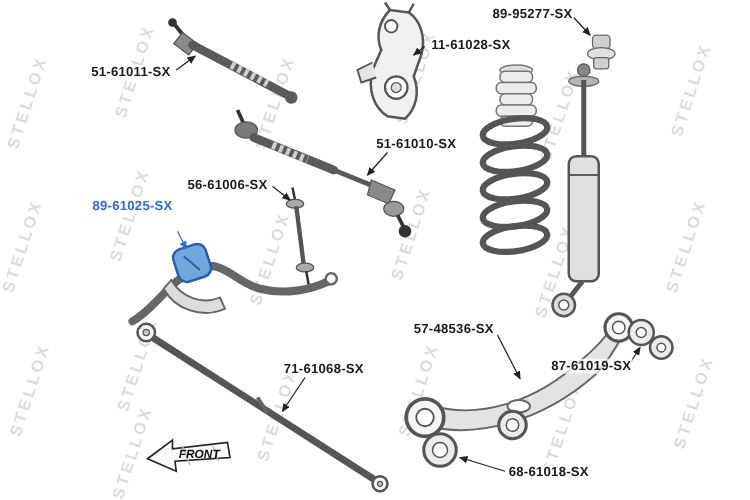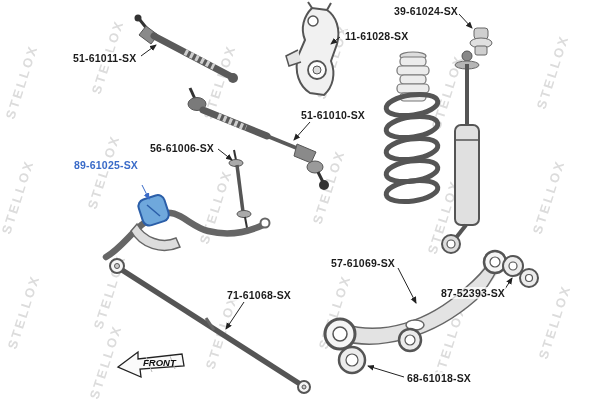--- a/index.html
+++ b/index.html
@@ -188,24 +188,24 @@
       <line class="leader" x1="310" y1="122" x2="294" y2="140" marker-end="url(#arr)"></line>
       <line class="leader" x1="218" y1="149" x2="232" y2="160" marker-end="url(#arr)"></line>
       <line class="leader blue" x1="142" y1="185" x2="149" y2="199" marker-end="url(#arrb)"></line>
       <line class="leader" x1="398" y1="268" x2="416" y2="303" marker-end="url(#arr)"></line>
       <line class="leader" x1="505" y1="289" x2="512" y2="278" marker-end="url(#arr)"></line>
       <line class="leader" x1="244" y1="302" x2="226" y2="329" marker-end="url(#arr)"></line>
       <line class="leader" x1="404" y1="377" x2="368" y2="366" marker-end="url(#arr)"></line>
     </g>
   </svg>
 
-  <div class="part-label" style="left:393px;top:5px">39-61024-SX</div>
+  <div class="part-label" style="left:393px;top:5px">89-95277-SX</div>
   <div class="part-label" style="left:344px;top:30px">11-61028-SX</div>
   <div class="part-label" style="left:72px;top:52px">51-61011-SX</div>
   <div class="part-label" style="left:300px;top:109px">51-61010-SX</div>
   <div class="part-label" style="left:149px;top:142px">56-61006-SX</div>
   <div class="part-label highlight" style="left:73px;top:159px">89-61025-SX</div>
-  <div class="part-label" style="left:330px;top:257px">57-61069-SX</div>
-  <div class="part-label" style="left:440px;top:287px">87-52393-SX</div>
+  <div class="part-label" style="left:330px;top:257px">57-48536-SX</div>
+  <div class="part-label" style="left:440px;top:287px">87-61019-SX</div>
   <div class="part-label" style="left:226px;top:289px">71-61068-SX</div>
   <div class="part-label" style="left:406px;top:372px">68-61018-SX</div>
 
 </div>
 
 </body></html>

